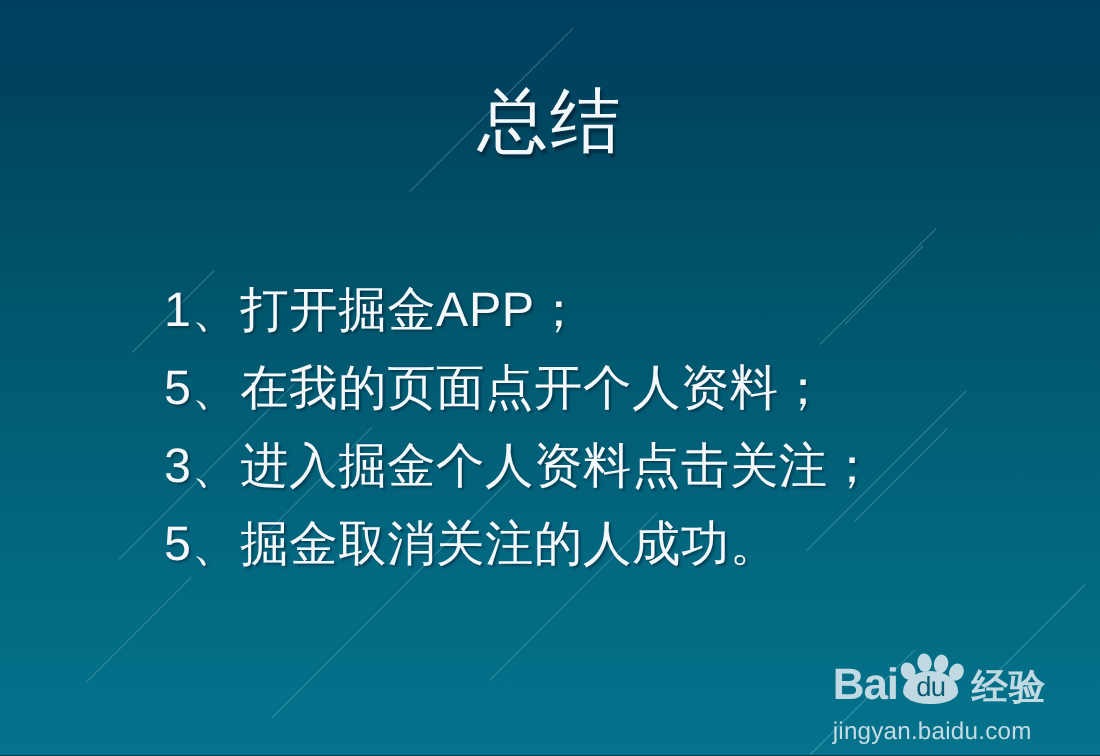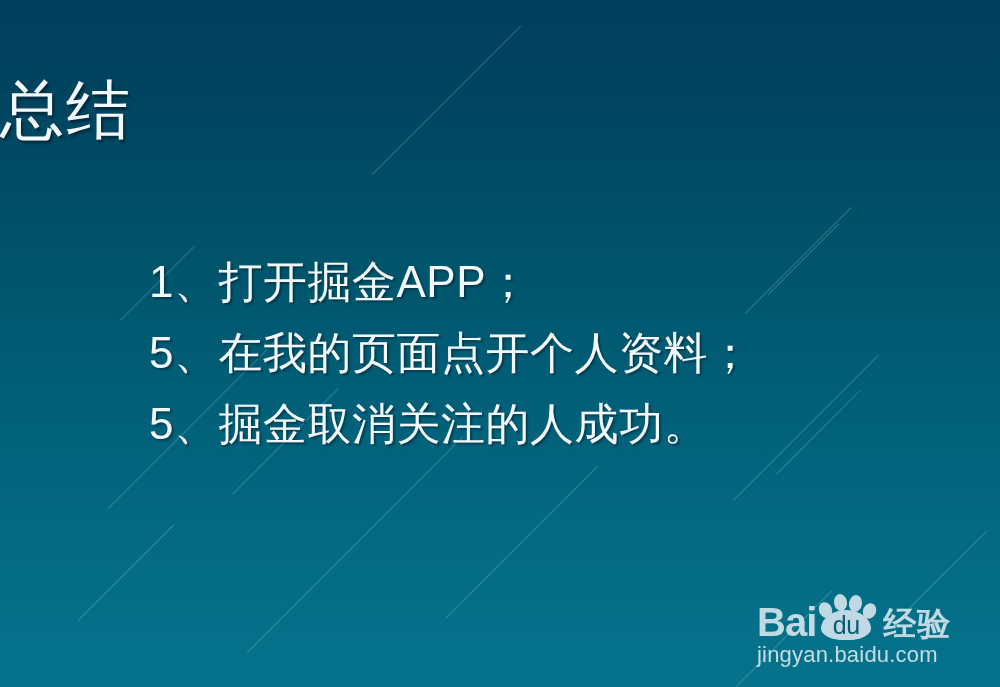--- a/index.html
+++ b/index.html
@@ -36,20 +36,21 @@
     background: rgba(190, 225, 235, 0.26);
     transform-origin: 0 0;
   }
 
   
   .title {
     position: absolute;
     top: 78px;
     left: 0;
     width: 1000px;
+    text-align: center;
     font-size: 64px;
     line-height: 1;
     font-weight: 400;
     letter-spacing: 2px;
     color: #f2f7f9;
     text-shadow: 2px 3px 2px rgba(0, 22, 36, 0.55);
   }
 
   
   .body-list {
@@ -124,21 +125,21 @@
   }
   .baidu-cn {
     font-size: 33px;
     line-height: 36px;
     font-weight: bold;
     color: #cfe2e9;
     margin-left: 5px;
     letter-spacing: 1px;
   }
   .baidu-url {
-    margin-top: 0;
+    margin-top: 10px;
     font-size: 22px;
     line-height: 26px;
     color: #d3e4ea;
     letter-spacing: 0.2px;
   }
 </style>
 </head>
 <body>
 
 <div id="slide">
@@ -157,20 +158,21 @@
     <div class="wm-line" style="left:736px;  top:686px;  width:135px; transform:rotate(-45deg);"></div>
     <div class="wm-line" style="left:905px;  top:612px;  width:115px; transform:rotate(-45deg);"></div>
     <div class="wm-line" style="left:120px;  top:320px;  width:105px; transform:rotate(-45deg);"></div>
   </div>
 
   <div class="title">总结</div>
 
   <div class="body-list">
     <div class="body-line">1、打开掘金APP；</div>
     <div class="body-line">5、在我的页面点开个人资料；</div>
+    <div class="body-line">3、进入掘金个人资料点击关注；</div>
     <div class="body-line">5、掘金取消关注的人成功。</div>
   </div>
 
   <div class="baidu-wm">
     <div class="baidu-logo-row">
       <span class="baidu-bai">Bai</span>
       <span class="paw-wrap">
         <span class="paw-pad" style="left:2px;  top:8px;  width:13px; height:16px; transform:rotate(-22deg);"></span>
         <span class="paw-pad" style="left:17px; top:0px;  width:13px; height:17px; transform:rotate(-8deg);"></span>
         <span class="paw-pad" style="left:32px; top:1px;  width:13px; height:17px; transform:rotate(10deg);"></span>

